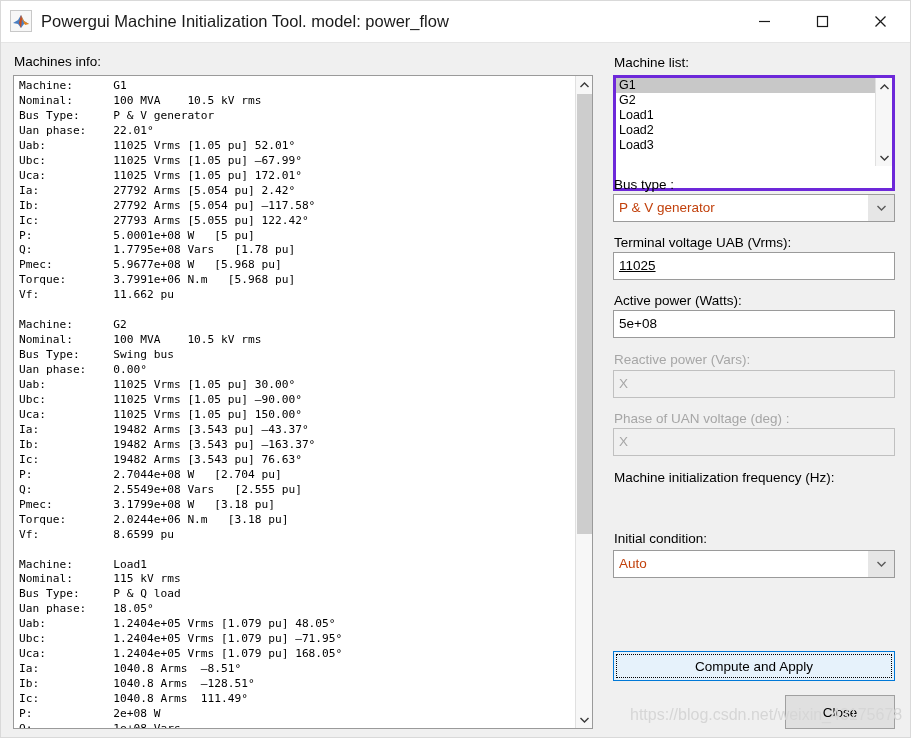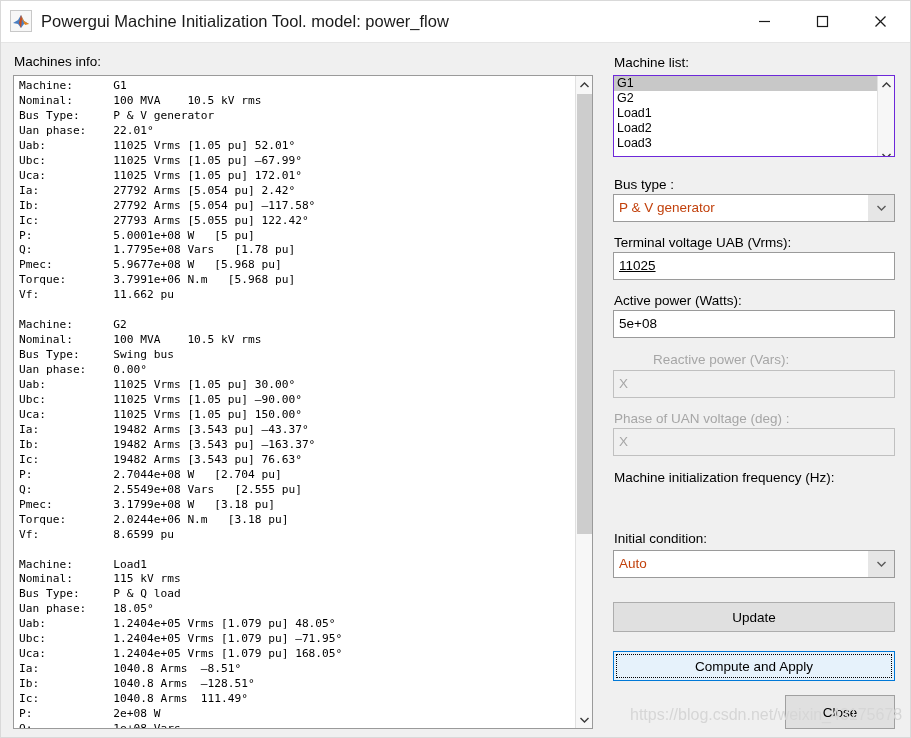--- a/index.html
+++ b/index.html
@@ -98,23 +98,23 @@
   .ctl-label {
     position: absolute;
     font-size: 13.5px;
     color: #000;
     white-space: nowrap;
   }
   .ctl-label.disabled { color: #a6a6a6; }
 
   .listbox {
     position: absolute; left: 612px; top: 74px;
-    width: 282px; height: 82px;
-    background: #ffffff;
-    border: 1px solid #6d28d9;
+    width: 282px; height: 116px;
+    background: #ffffff;
+    border: 3px solid #6d28d9;
     box-sizing: border-box;
     overflow: hidden;
     padding-left: 29px;
   }
   .lb-items { position: absolute; left: 0; top: 0; width: 263px; }
   .lb-item {
     height: 15px; line-height: 15px;
     font-size: 12.5px;
     color: #000;
     padding-left: 3px;
@@ -334,39 +334,38 @@
       </svg>
     </div>
   </div>
 
   <div class="ctl-label" style="left:613px; top:234px;">Terminal voltage UAB (Vrms):</div>
   <div class="textfield" style="left:612px; top:251px;text-decoration:underline;">11025</div>
 
   <div class="ctl-label" style="left:613px; top:292px;">Active power (Watts):</div>
   <div class="textfield" style="left:612px; top:309px;">5e+08</div>
 
-  <div class="ctl-label disabled" style="left:613px; top:351px;margin-left:39px;">Reactive power (Vars):</div>
+  <div class="ctl-label disabled" style="left:613px; top:351px;">Reactive power (Vars):</div>
   <div class="textfield disabled" style="left:612px; top:369px;">X</div>
 
   <div class="ctl-label disabled" style="left:613px; top:410px;">Phase of UAN voltage (deg) :</div>
   <div class="textfield disabled" style="left:612px; top:427px;">X</div>
 
   <div class="ctl-label" style="left:613px; top:469px;">Machine initialization frequency (Hz):</div>
 
   <div class="ctl-label" style="left:613px; top:530px;">Initial condition:</div>
   <div class="combobox" style="left:612px; top:549px;">
     <div class="cb-text">Auto</div>
     <div class="cb-arrow">
       <svg width="11" height="8" viewBox="0 0 11 8">
         <polyline points="1.5,2 5.5,6 9.5,2" fill="none" stroke="#5a5a5a" stroke-width="1.4"></polyline>
       </svg>
     </div>
   </div>
 
-  <div class="pushbtn" style="left:612px; top:601px;">Update</div>
 
   <div class="pushbtn focused" style="left:612px; top:650px;">
     <span>Compute and Apply</span>
     <span class="focus-ring"></span>
   </div>
 
   <div class="pushbtn small" style="left:784px; top:694px;">Close</div>
 
   <div class="watermark">https://blog.csdn.net/weixin_43175678</div>
 

